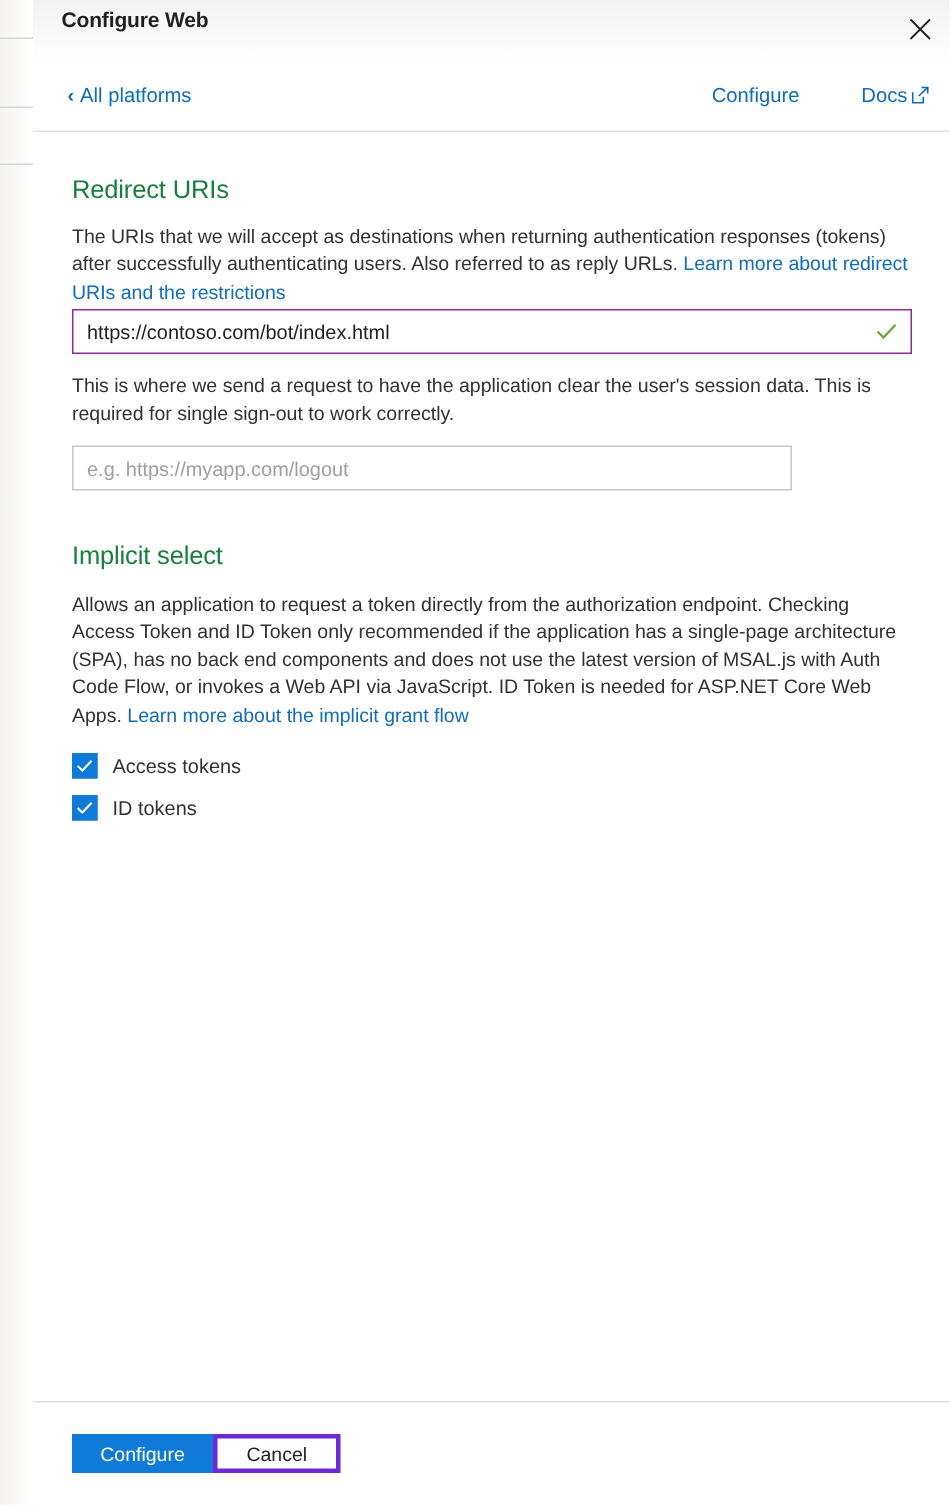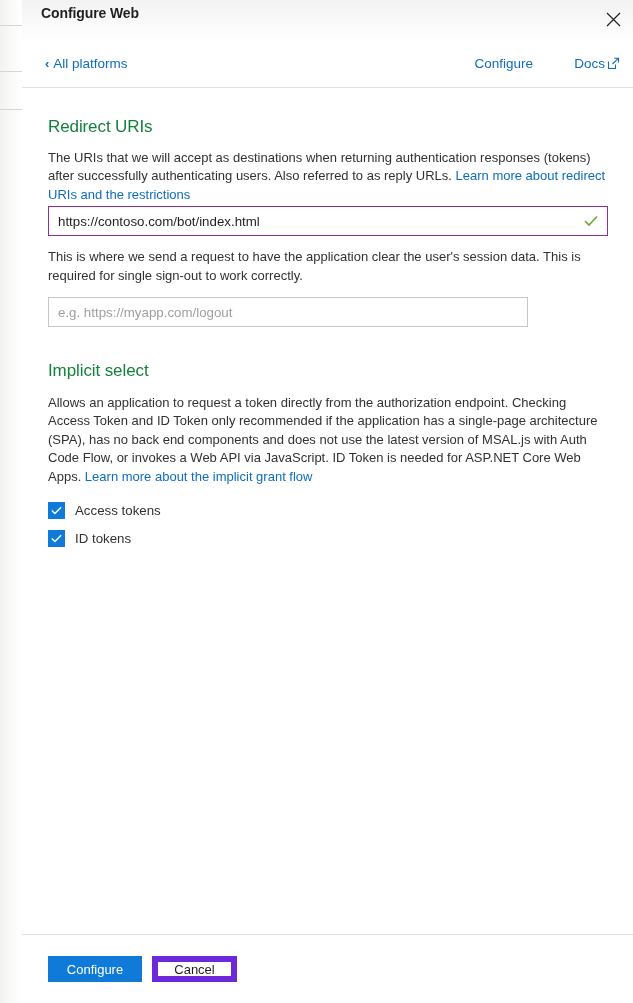--- a/index.html
+++ b/index.html
@@ -244,22 +244,21 @@
   }
   #configure-button {
     background: #0f7ad8;
     color: #ffffff;
     border: 1px solid #0f7ad8;
     font-weight: normal;
   }
   #cancel-button {
     background: #ffffff;
     color: #201f1e;
-    border: 6px solid #6d28d9;
-    margin-left: 10px;
+    border: 3px solid #6d28d9;
     min-width: 85px;
   }
 </style>
 </head>
 <body>
 
 <div id="bg-blade">
   <div class="bg-row r1"></div>
   <div class="bg-row r2"></div>
   <div class="bg-row r3"></div>

